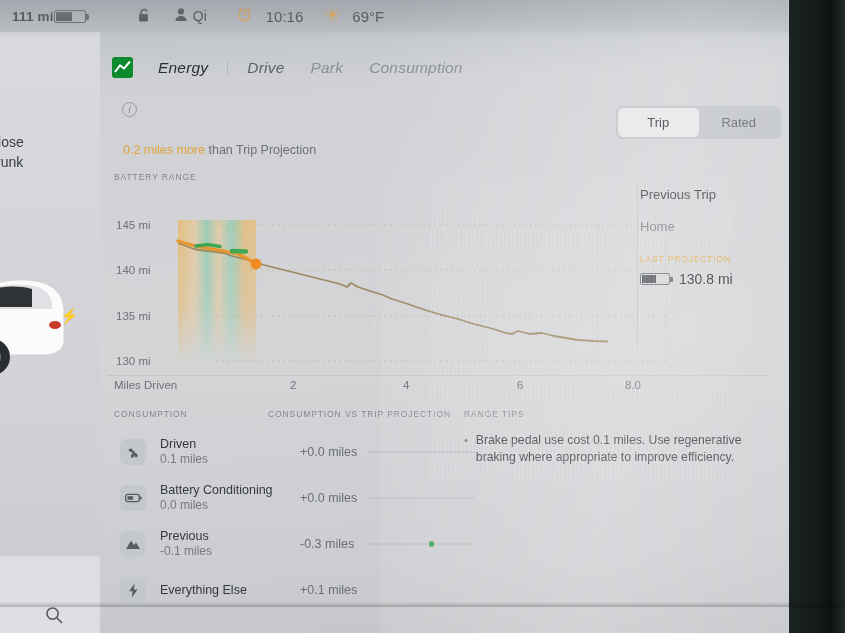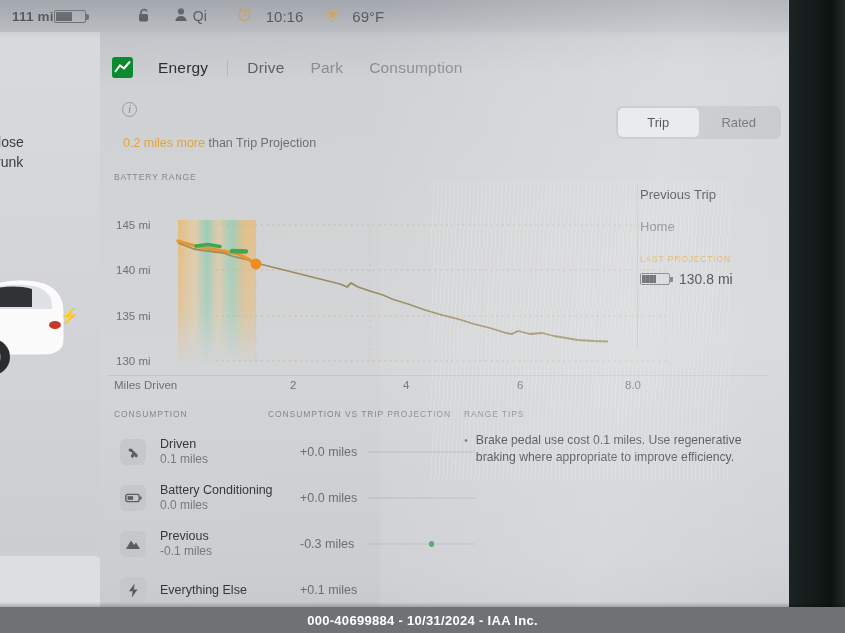--- a/index.html
+++ b/index.html
@@ -96,38 +96,38 @@
 
   
   #tabs {
     position:absolute; left:12px; top:25px; display:flex; align-items:center; gap:0;
   }
   #energy-icon {
     width:21px; height:21px; border-radius:3px; background:#0b8a2e;
     position:relative; overflow:hidden; margin-right:12px;
   }
   #energy-icon svg { position:absolute; left:2px; top:3px; }
-  .tab { font-size:15.5px; color:#8a8d91; padding:0 13px; letter-spacing:.2px;}
+  .tab { font-size:15.5px; color:#8a8d91; padding:0 13px; letter-spacing:.2px;font-style:italic;}
   .tab.active { color:#2c2f32; }
   .tab.semi { color:#5d6165; }
   .tabdiv { width:1px; height:16px; background:#b5b8bb; margin:0 6px;}
 
   
   #headline {
     position:absolute; left:22px; top:70px;
     font-size:24px; color:#2b2e31; font-weight:400; letter-spacing:-.2px;
     display:flex; align-items:center; gap:10px;
   }
   #info-icon {
     width:15px;height:15px;border:1.3px solid #9a9da0;border-radius:50%;
     font-size:10px; color:#85888b; display:flex;align-items:center;justify-content:center;
     font-style:italic; line-height:1;
   }
   #subline {
-    position:absolute; left:23px; top:104px; font-size:12.5px; color:#6d7074;
+    position:absolute; left:23px; top:111px; font-size:12.5px; color:#6d7074;
   }
   #subline .amber { color:#e2a33c; }
 
   
   #segmented {
     position:absolute; right:10px; top:74px;
     width:165px; height:33px; border-radius:7px;
     background:#bfc2c6; display:flex; padding:2px;
   }
   .seg { flex:1; display:flex;align-items:center;justify-content:center;
@@ -466,14 +466,13 @@
 
     <div id="glare1"></div>
     <div id="moire"></div>
     <div id="glare2"></div>
   </div>
 
   <div id="bezel-glow"></div>
   <div id="bezel-right"></div>
 
   <div id="footer-shadow"></div>
-  <div id="footer">000-40699884 - 10/31/2024 - IAA Inc.</div>
 </div>
 
 </body></html>

